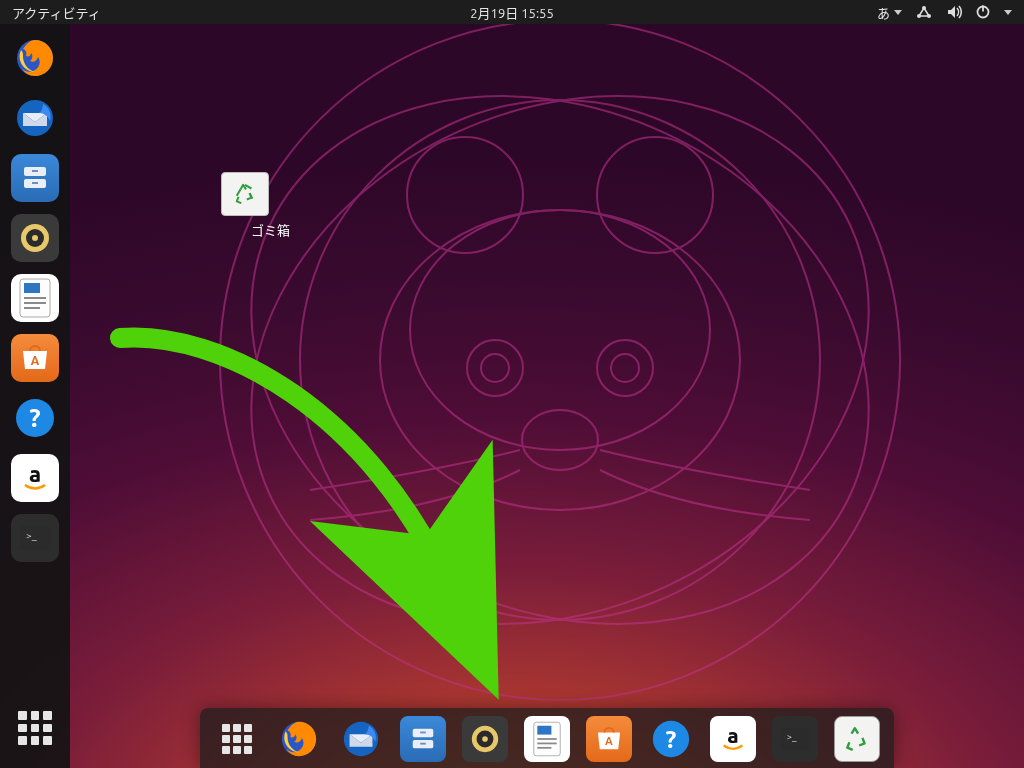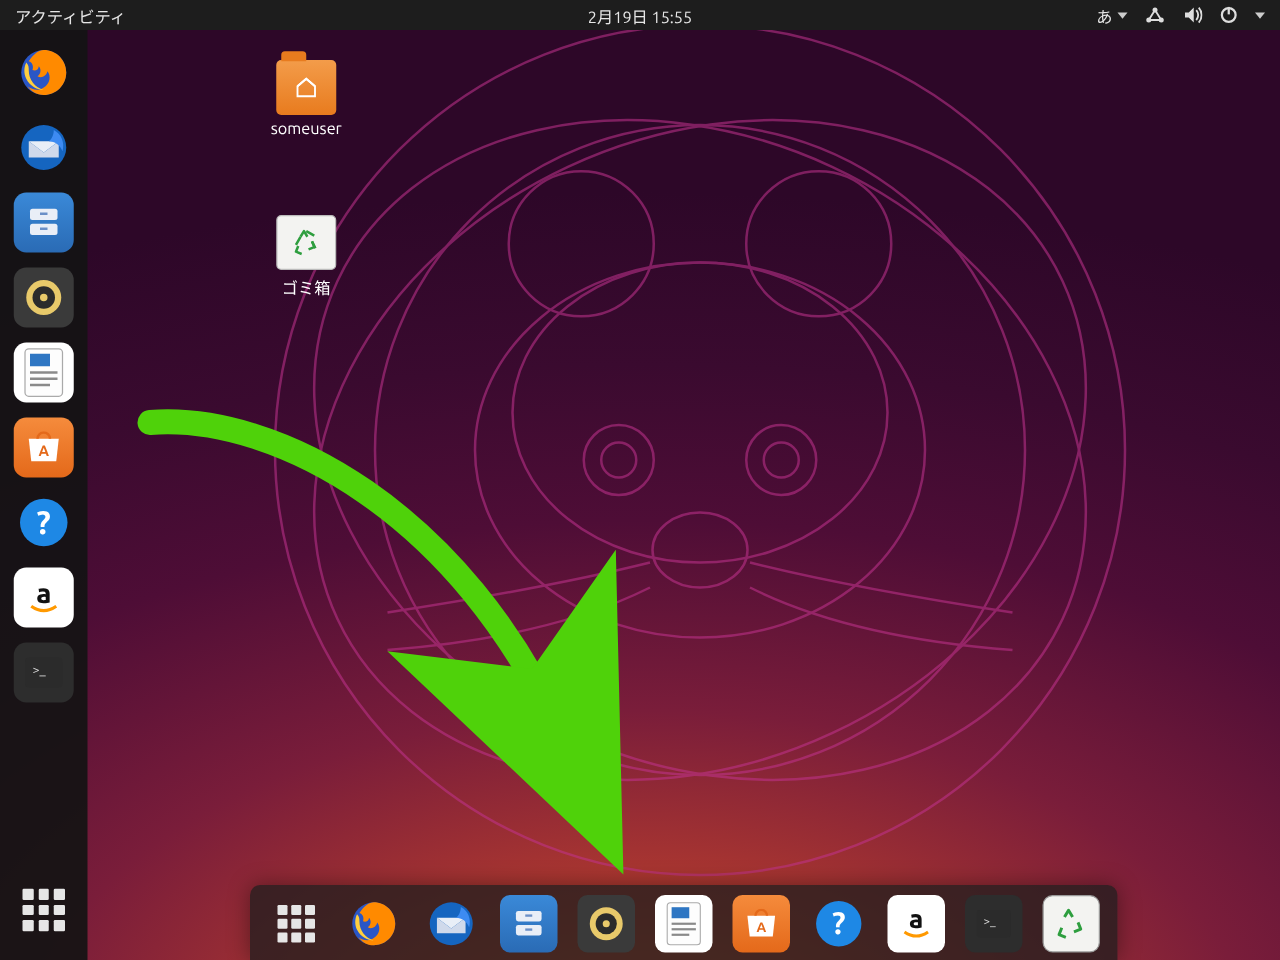--- a/index.html
+++ b/index.html
@@ -228,30 +228,21 @@
         <span></span>
         <span></span>
         <span></span>
         <span></span>
         <span></span>
     </div>
   </div>
 </div>
 
 <div class="desktop">
-  <div class="desktop-icon home" style="top:24px; left:130px;">
-    <div class="iconbox">
-      <svg class="house" viewBox="0 0 20 20">
-          <path d="M10 3l7 6v8H3v-8z" fill="none" stroke="#fff" stroke-width="1.5"></path>
-          <path d="M3 9l7-6 7 6" fill="none" stroke="#fff" stroke-width="1.5"></path>
-        </svg>
-    </div>
-    <div>someuser</div>
-  </div>
-  <div class="desktop-icon trash" style="top:148px; left:130px;">
+  <div class="desktop-icon trash" style="top:148px; left:130px;text-align:right;">
     <div class="iconbox">
       <svg class="recycle" viewBox="0 0 24 24">
           <path d="M7 7l3-5 3 5M14 18l5-2-2-5M5 15l-2 5 5 2" stroke="#2e9e3f" stroke-width="2.2" fill="none" stroke-linejoin="round"></path>
           <path d="M7 7l-4 7M17 11l3 6M12 2l7 4" stroke="#2e9e3f" stroke-width="2.2" fill="none"></path>
         </svg>
     </div>
     <div>ゴミ箱</div>
   </div>
 </div>
 

